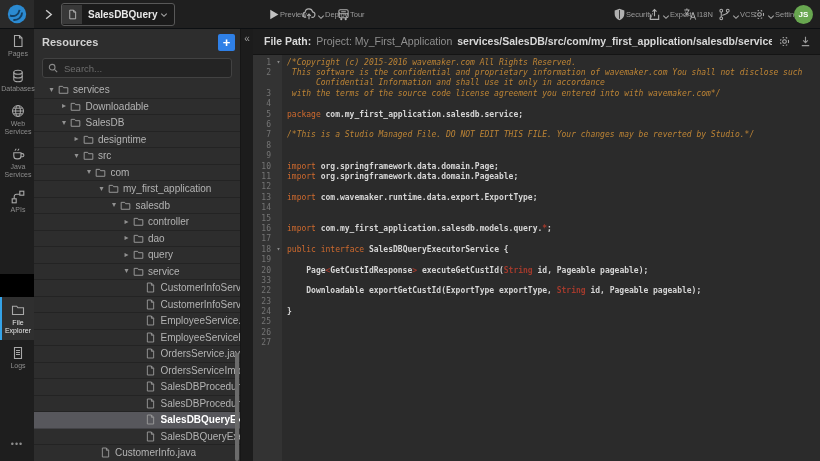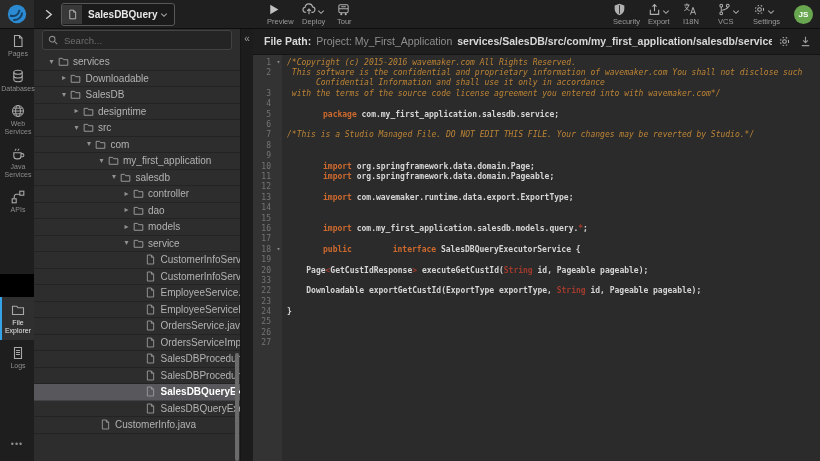--- a/index.html
+++ b/index.html
@@ -18,21 +18,21 @@
   .project .pname{color:#ededed;font-weight:bold;margin-left:4px;}
   .crumb{margin:0 7px 0 9px;color:#c9c9c9;font-size:13px;font-weight:bold;}
   .file-dropdown{display:flex;align-items:center;height:21px;width:112px;background:#1a1a1a;
                  border:1px solid #585858;border-radius:3px;overflow:hidden;flex:none;}
   .file-chip{width:20px;height:19px;background:#383838;display:flex;align-items:center;justify-content:center;flex:none;}
   .file-dropdown .tab-label{flex:1;color:#e8e8e8;font-size:10px;font-weight:bold;padding-left:6px;
                             white-space:nowrap;overflow:hidden;}
   .file-dropdown .dd-caret{margin:2px 6px 0 2px;}
   .actions-left{display:flex;margin-left:92px;}
   .actions-right{display:flex;margin-left:auto;}
-  .tb-action{width:35px;display:flex;flex-direction:column;align-items:flex-start;cursor:pointer;}
+  .tb-action{width:35px;display:flex;flex-direction:row;align-items:center;cursor:pointer;}
   .tb-ic-row{display:flex;align-items:center;height:14px;}
   .tb-caret{margin:6px 0 0 1px;}
   .tb-label{font-size:7.5px;color:#9b9b9b;margin-top:1px;white-space:nowrap;}
   .avatar{width:19px;height:19px;border-radius:50%;background:#68a750;color:#fff;font-size:8px;
           font-weight:bold;display:flex;align-items:center;justify-content:center;margin:0 7px 0 6px;flex:none;}
 
   
   .sidebar{position:absolute;left:0;top:28px;width:34px;bottom:0;background:#1e1e1e;
            display:flex;flex-direction:column;align-items:stretch;z-index:8;}
   .sb-item{display:flex;flex-direction:column;align-items:center;padding:6px 0 5px;cursor:pointer;
@@ -85,21 +85,21 @@
   
   .editor{position:absolute;left:252px;top:54px;right:0;bottom:0;background:#2b2b2b;overflow:hidden;
           font-family:"DejaVu Sans Mono",monospace;}
   .gutter-bg{position:absolute;left:0;top:0;bottom:0;width:30px;background:#333333;}
   .code-lines{position:relative;padding-top:3px;}
   .code-row{height:10.4px;display:flex;align-items:center;}
   .ln-num{width:19px;flex:none;text-align:right;color:#757575;font-size:8px;padding-right:2px;}
   .ln-fold{width:11px;flex:none;text-align:center;color:#8a8a8a;font-size:6.5px;line-height:1;}
   .ln-text{white-space:pre;font-size:8px;letter-spacing:0;margin-left:3px;}
   .tok-comment{color:#bd8435;font-style:italic;}
-  .tok-keyword{color:#cf6a2e;font-weight:bold;margin-left:36px;}
+  .tok-keyword{color:#cf6a2e;font-weight:normal;}
   .tok-text{color:#d6d6d6;font-weight:bold;}
   .tok-type{color:#a23a2c;font-weight:bold;}
 </style>
 </head>
 <body>
 
 <header class="topbar">
   <div class="logo-cell">
       <span class="icn">
         <svg viewBox="0 0 20 20" width="20" height="20">
@@ -316,20 +316,24 @@
           </svg>
         </span>
         <div class="sb-label">Logs</div>
       </div>
     </div>
   <div class="sb-spacer"></div>
   <div class="sb-dots">•••</div>
 </nav>
 
 <aside class="resources">
+  <div class="res-header">
+    <span class="res-title">Resources</span>
+    <span class="add-btn">+</span>
+  </div>
   <div class="search-row">
     <div class="search-box">
       <span class="icn">
           <svg viewBox="0 0 12 12" width="10" height="10" fill="none" stroke="#8a8a8a" stroke-width="1.3">
             <circle cx="5" cy="5" r="3.4"></circle>
             <path d="M7.7 7.7L11 11"></path>
           </svg>
         </span>
       <input type="text" readonly="" placeholder="Search..." style="">
     </div>
@@ -425,21 +429,21 @@
         </span>
         <span class="tree-label">dao</span>
       </div>
       <div class="tree-row" style="padding-left: 87px;">
         <span class="tw">▸</span>
         <span class="icn ti">
           <svg viewBox="0 0 14 14" width="11" height="11" fill="none" stroke="#9c9c9c" stroke-width="1.2">
             <path d="M1.5 11.8V3h4.4l1.2 1.7h5.4v7.1z"></path>
           </svg>
         </span>
-        <span class="tree-label">models</span>
+        <span class="tree-label">query</span>
       </div>
       <div class="tree-row" style="padding-left: 87px;">
         <span class="tw">▾</span>
         <span class="icn ti">
           <svg viewBox="0 0 14 14" width="11" height="11" fill="none" stroke="#9c9c9c" stroke-width="1.2">
             <path d="M1.5 11.8V3h4.4l1.2 1.7h5.4v7.1z"></path>
           </svg>
         </span>
         <span class="tree-label">service</span>
       </div>

